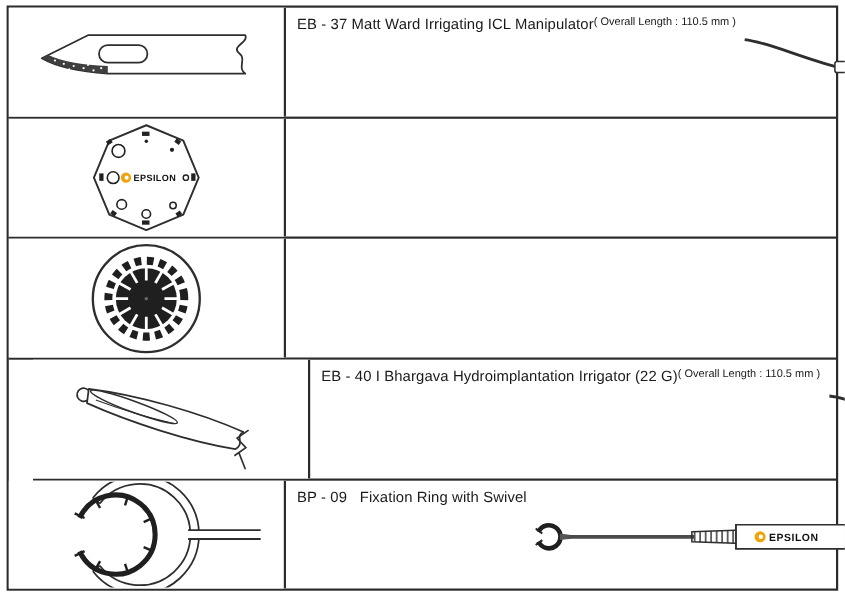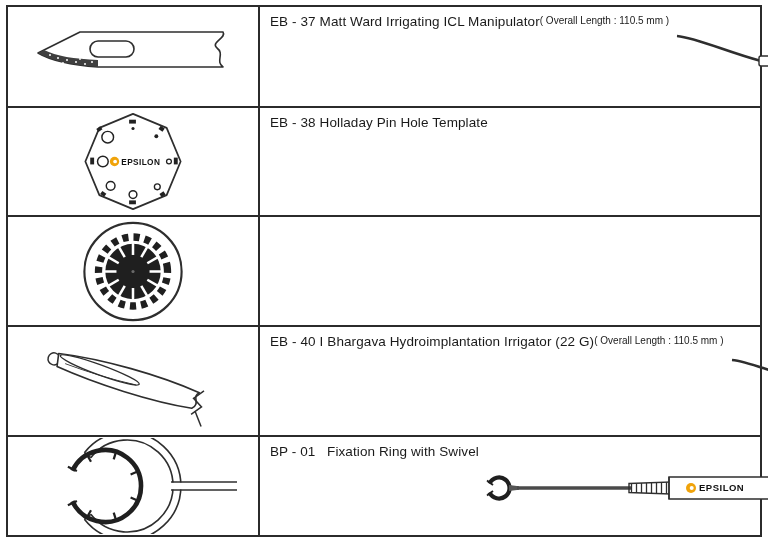--- a/index.html
+++ b/index.html
@@ -6,21 +6,21 @@
   body{
     width:768px;height:543px;position:relative;background:#ffffff;
     font-family:"Liberation Sans",sans-serif;color:#1a1a1a;overflow:hidden;
   }
   .catalog-table{
     position:absolute;left:6px;top:5px;width:752px;height:528px;
     border:2px solid #2b2b2b;display:flex;flex-direction:column;background:#fff;
   }
   .row{display:flex;border-bottom:2px solid #2b2b2b;flex:none;}
   .row:last-child{border-bottom:none;flex:1;}
-  .r1{height:99px;} .r2{height:107px;} .r3{height:108px;} .r4{height:108px;}
+  .r1{height:99px;} .r2{height:107px;} .r3{height:108px;} .r4{height:108px;margin-left:22px;}
   .cell-left{
     width:250px;border-right:2px solid #2b2b2b;display:flex;
     align-items:center;justify-content:center;flex:none;background:#fff;
   }
   .cell-right{flex:1;display:flex;padding:7px 8px 3px 10px;}
   .row-header{display:flex;justify-content:space-between;align-items:flex-start;}
   .item-title{font-size:13.5px;white-space:pre;letter-spacing:.1px;}
   .item-length{font-size:10px;white-space:nowrap;padding-right:2px;padding-top:1px;}
   .drawing-area{flex:1;display:flex;align-items:center;justify-content:center;}
   svg{display:block;}
@@ -96,21 +96,20 @@
         <rect x="71" y="94" width="7" height="4" fill="#222"></rect>
         <g>
           <circle cx="56" cy="54" r="4.8" fill="#F0A30A"></circle>
           <circle cx="56.6" cy="54" r="1.9" fill="#fff"></circle>
           <text x="63" y="57.2" font-size="8.5" letter-spacing="0.4" fill="#111">EPSILON</text>
         </g>
       </svg>
     </div>
     <div class="cell-right">
       <div class="row-header">
-        <span class="item-title">EB - 38 Holladay Pin Hole Template</span>
         <span class="item-length"></span>
       </div>
       <div class="drawing-area"></div>
     </div>
   </div>
 
   <div class="row r3">
     <div class="cell-left">
       <svg width="146" height="105" viewBox="0 0 150 108">
         <circle cx="75" cy="54" r="50" fill="#fff" stroke="#2e2e2e" stroke-width="2.2"></circle>
@@ -196,21 +195,21 @@
           <line x1="92.8" y1="14.7" x2="90.7" y2="21.4"></line>
           <line x1="114" y1="33.8" x2="107.6" y2="36.6"></line>
           <line x1="114" y1="62.2" x2="107.6" y2="59.4"></line>
           <line x1="92.8" y1="81.3" x2="90.7" y2="74.6"></line>
           <line x1="64.5" y1="78.3" x2="68" y2="72.2"></line>
         </g>
       </svg>
     </div>
     <div class="cell-right">
       <div class="row-header">
-        <span class="item-title">BP - 01   Fixation Ring with Swivel</span>
+        <span class="item-title">BP - 09   Fixation Ring with Swivel</span>
       </div>
       <div class="drawing-area">
         <svg width="340" height="48" viewBox="0 0 340 48">
           <defs>
             <pattern id="ribs" width="5" height="48" patternUnits="userSpaceOnUse">
               <line x1="2.5" y1="0" x2="2.5" y2="48" stroke="#2e2e2e" stroke-width="1.3"></line>
             </pattern>
           </defs>
           <path d="M10.5 28.4 A 10.5 10.5 0 1 0 10.5 19.6" fill="none" stroke="#1f1f1f" stroke-width="4.2"></path>
           <line x1="8" y1="31.5" x2="14" y2="27" stroke="#1f1f1f" stroke-width="1.8"></line>

